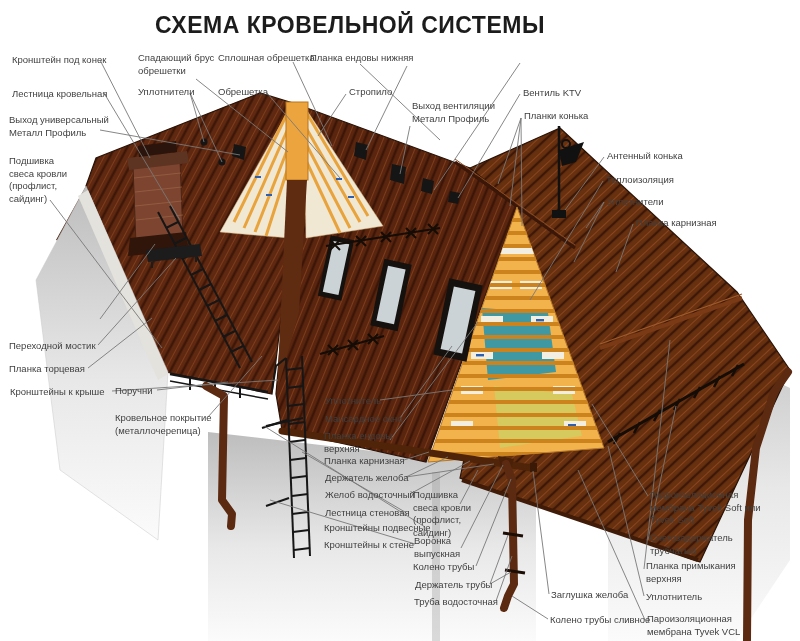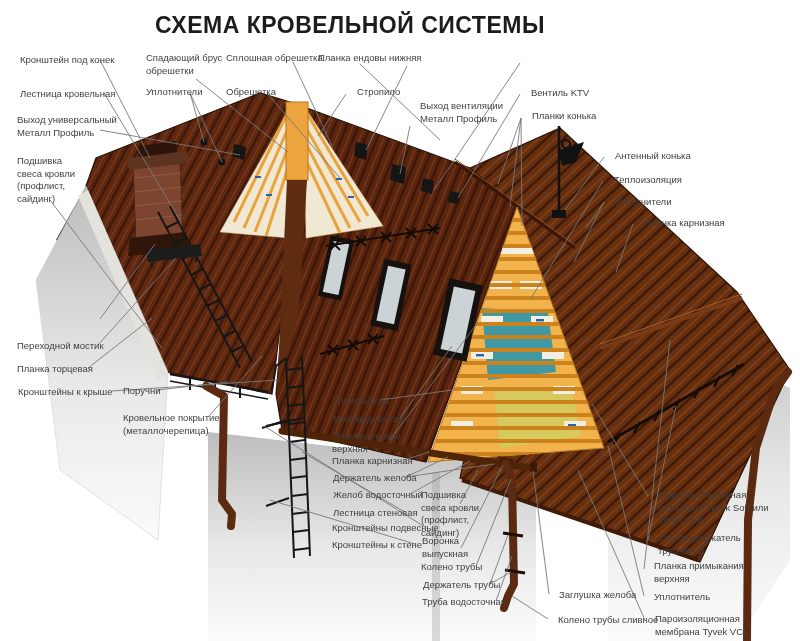--- a/index.html
+++ b/index.html
@@ -1,21 +1,21 @@
 <!DOCTYPE html>
 <html><head>
 <meta charset="utf-8">
 <style>
   html,body{margin:0;padding:0;background:#fff;}
   .stage{position:relative;width:800px;height:641px;background:#ffffff;overflow:hidden;
          font-family:"Liberation Sans",sans-serif;padding-left:32px;}
   .title{position:absolute;left:350px;top:12px;transform:translateX(-50%);
          font-size:23px;font-weight:bold;letter-spacing:.5px;color:#1c1c1c;white-space:nowrap;}
   #art{position:absolute;left:0;top:0;}
-  #labels{position:absolute;left:8px;top:0;width:692px;height:641px;pointer-events:none;}
+  #labels{position:absolute;left:0;top:0;width:692px;height:641px;pointer-events:none;}
   .lbl{position:absolute;font-size:9.5px;line-height:12.5px;color:#3f3f3f;white-space:nowrap;}
 </style>
 </head>
 <body>
 
 <div class="stage">
 
   <div class="title">СХЕМА КРОВЕЛЬНОЙ СИСТЕМЫ</div>
 
   <svg id="art" width="800" height="641" viewBox="0 0 800 641">

